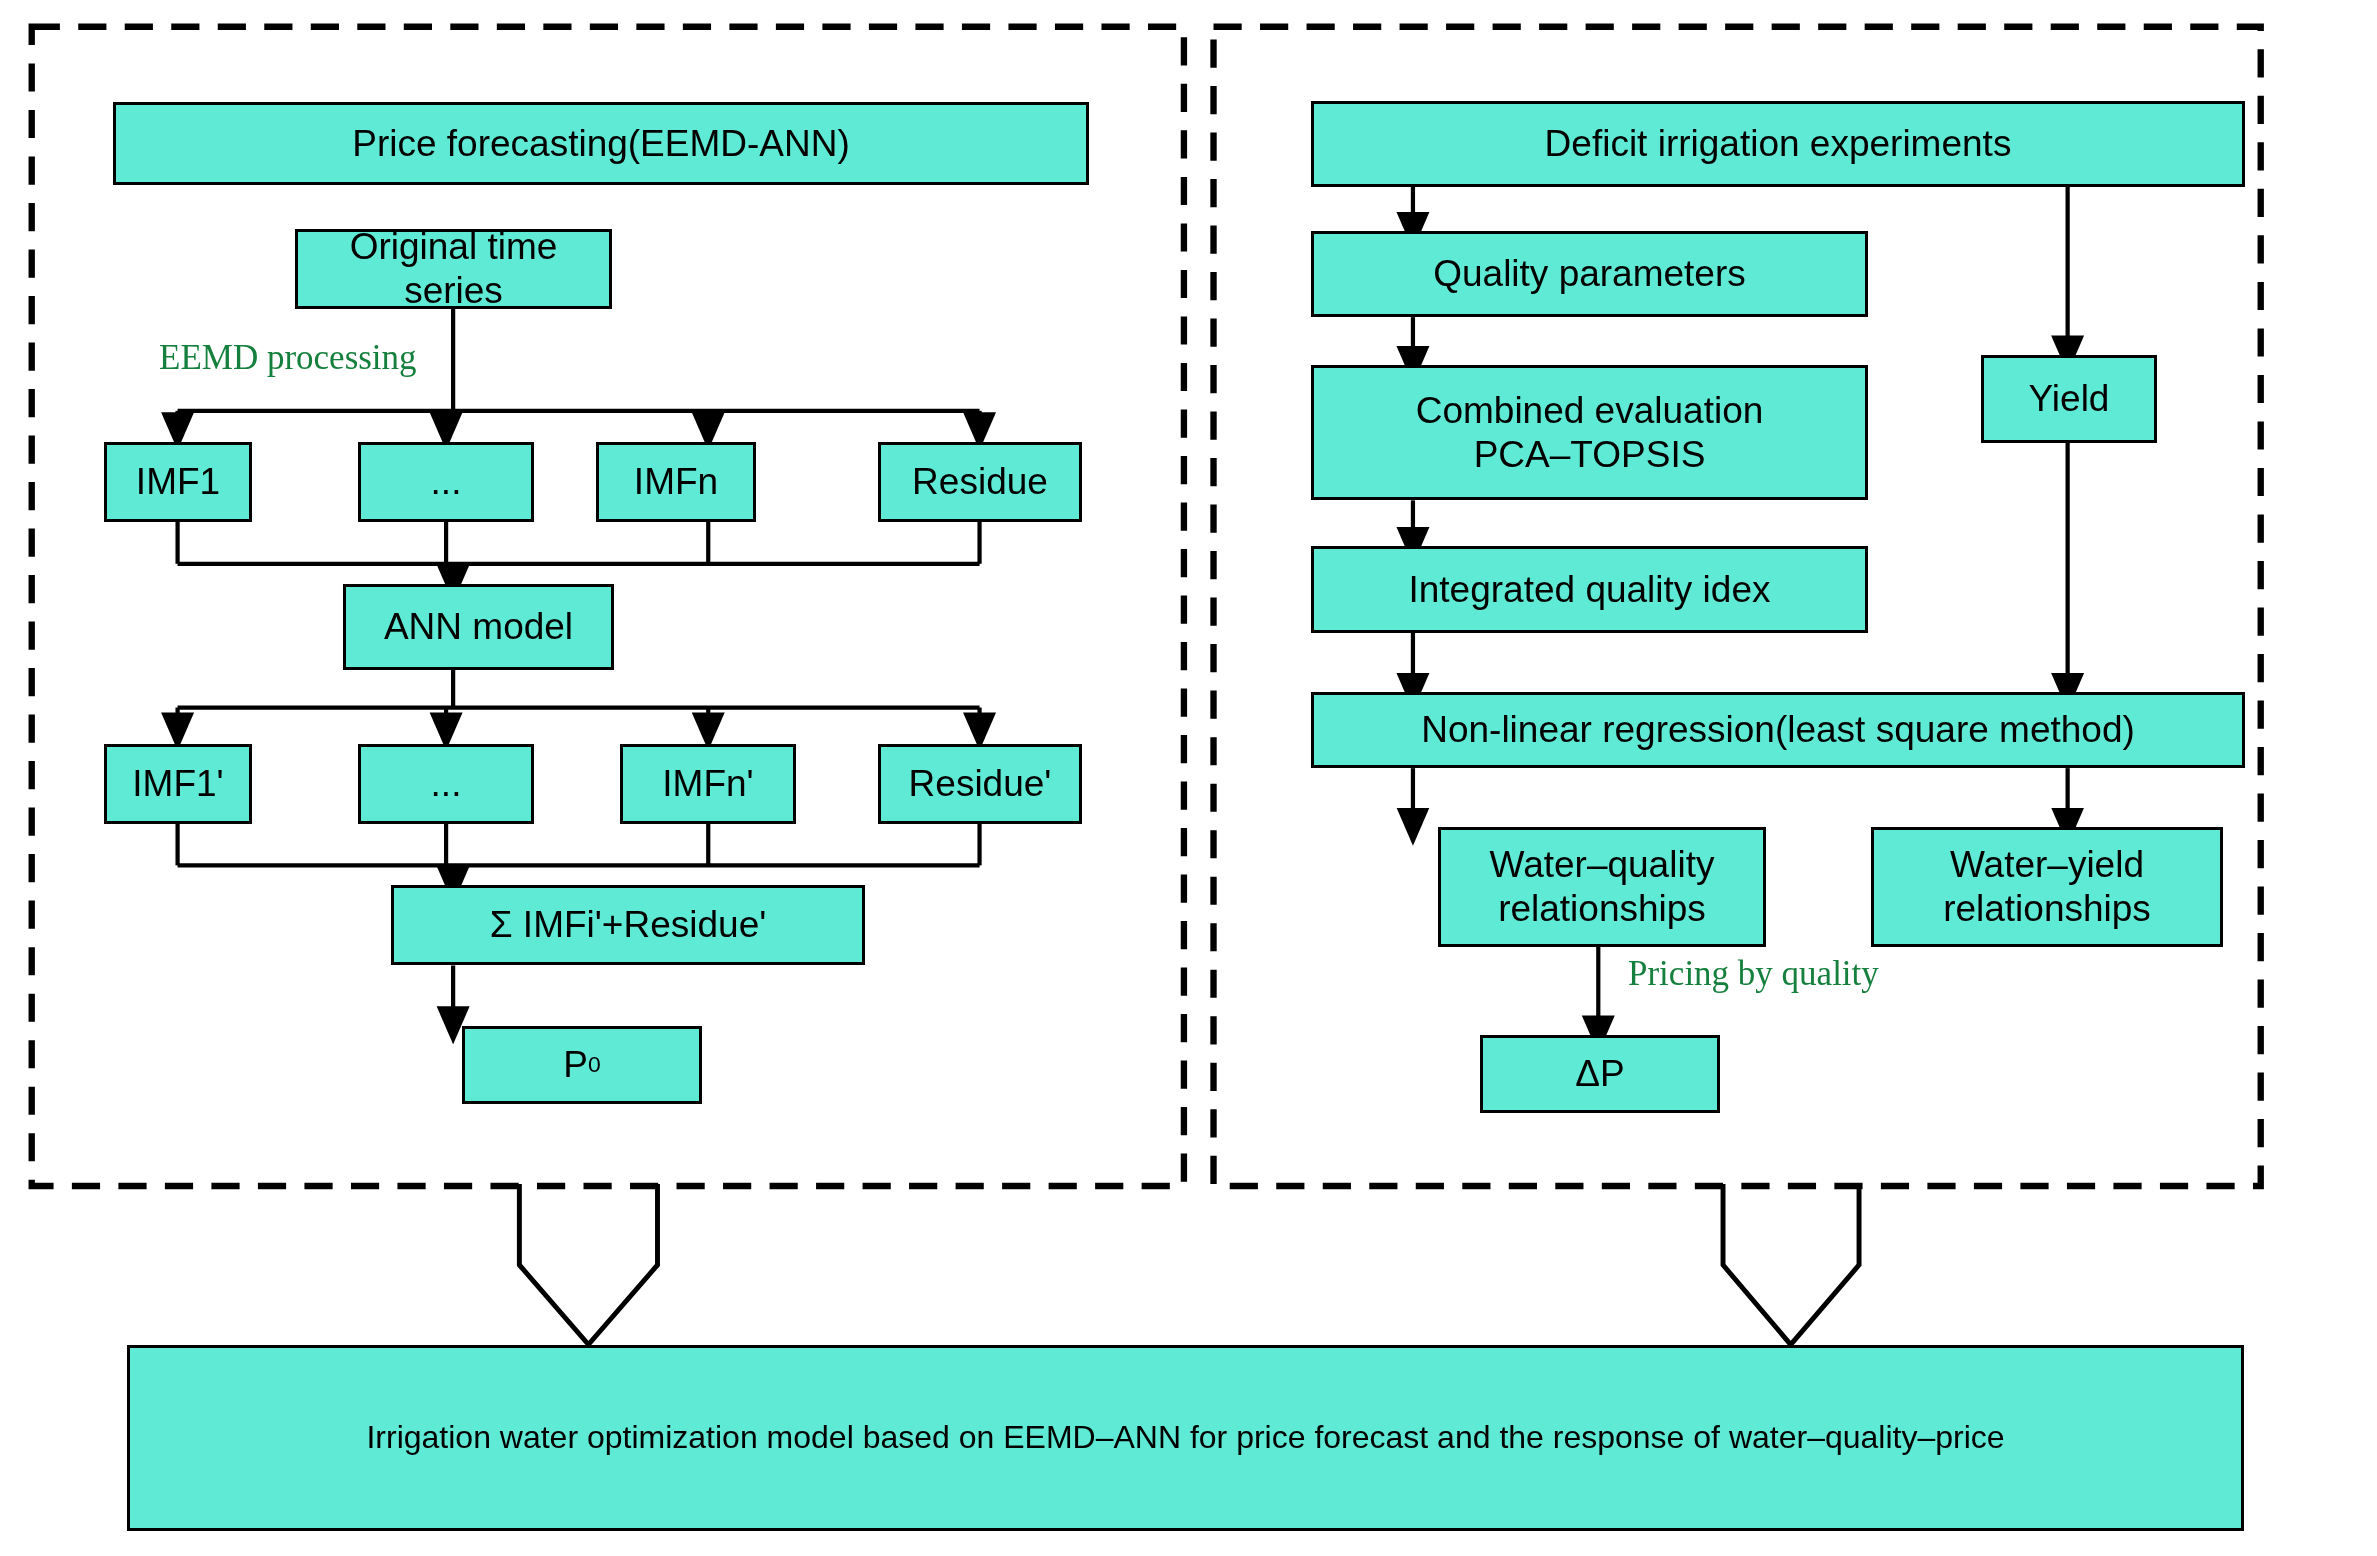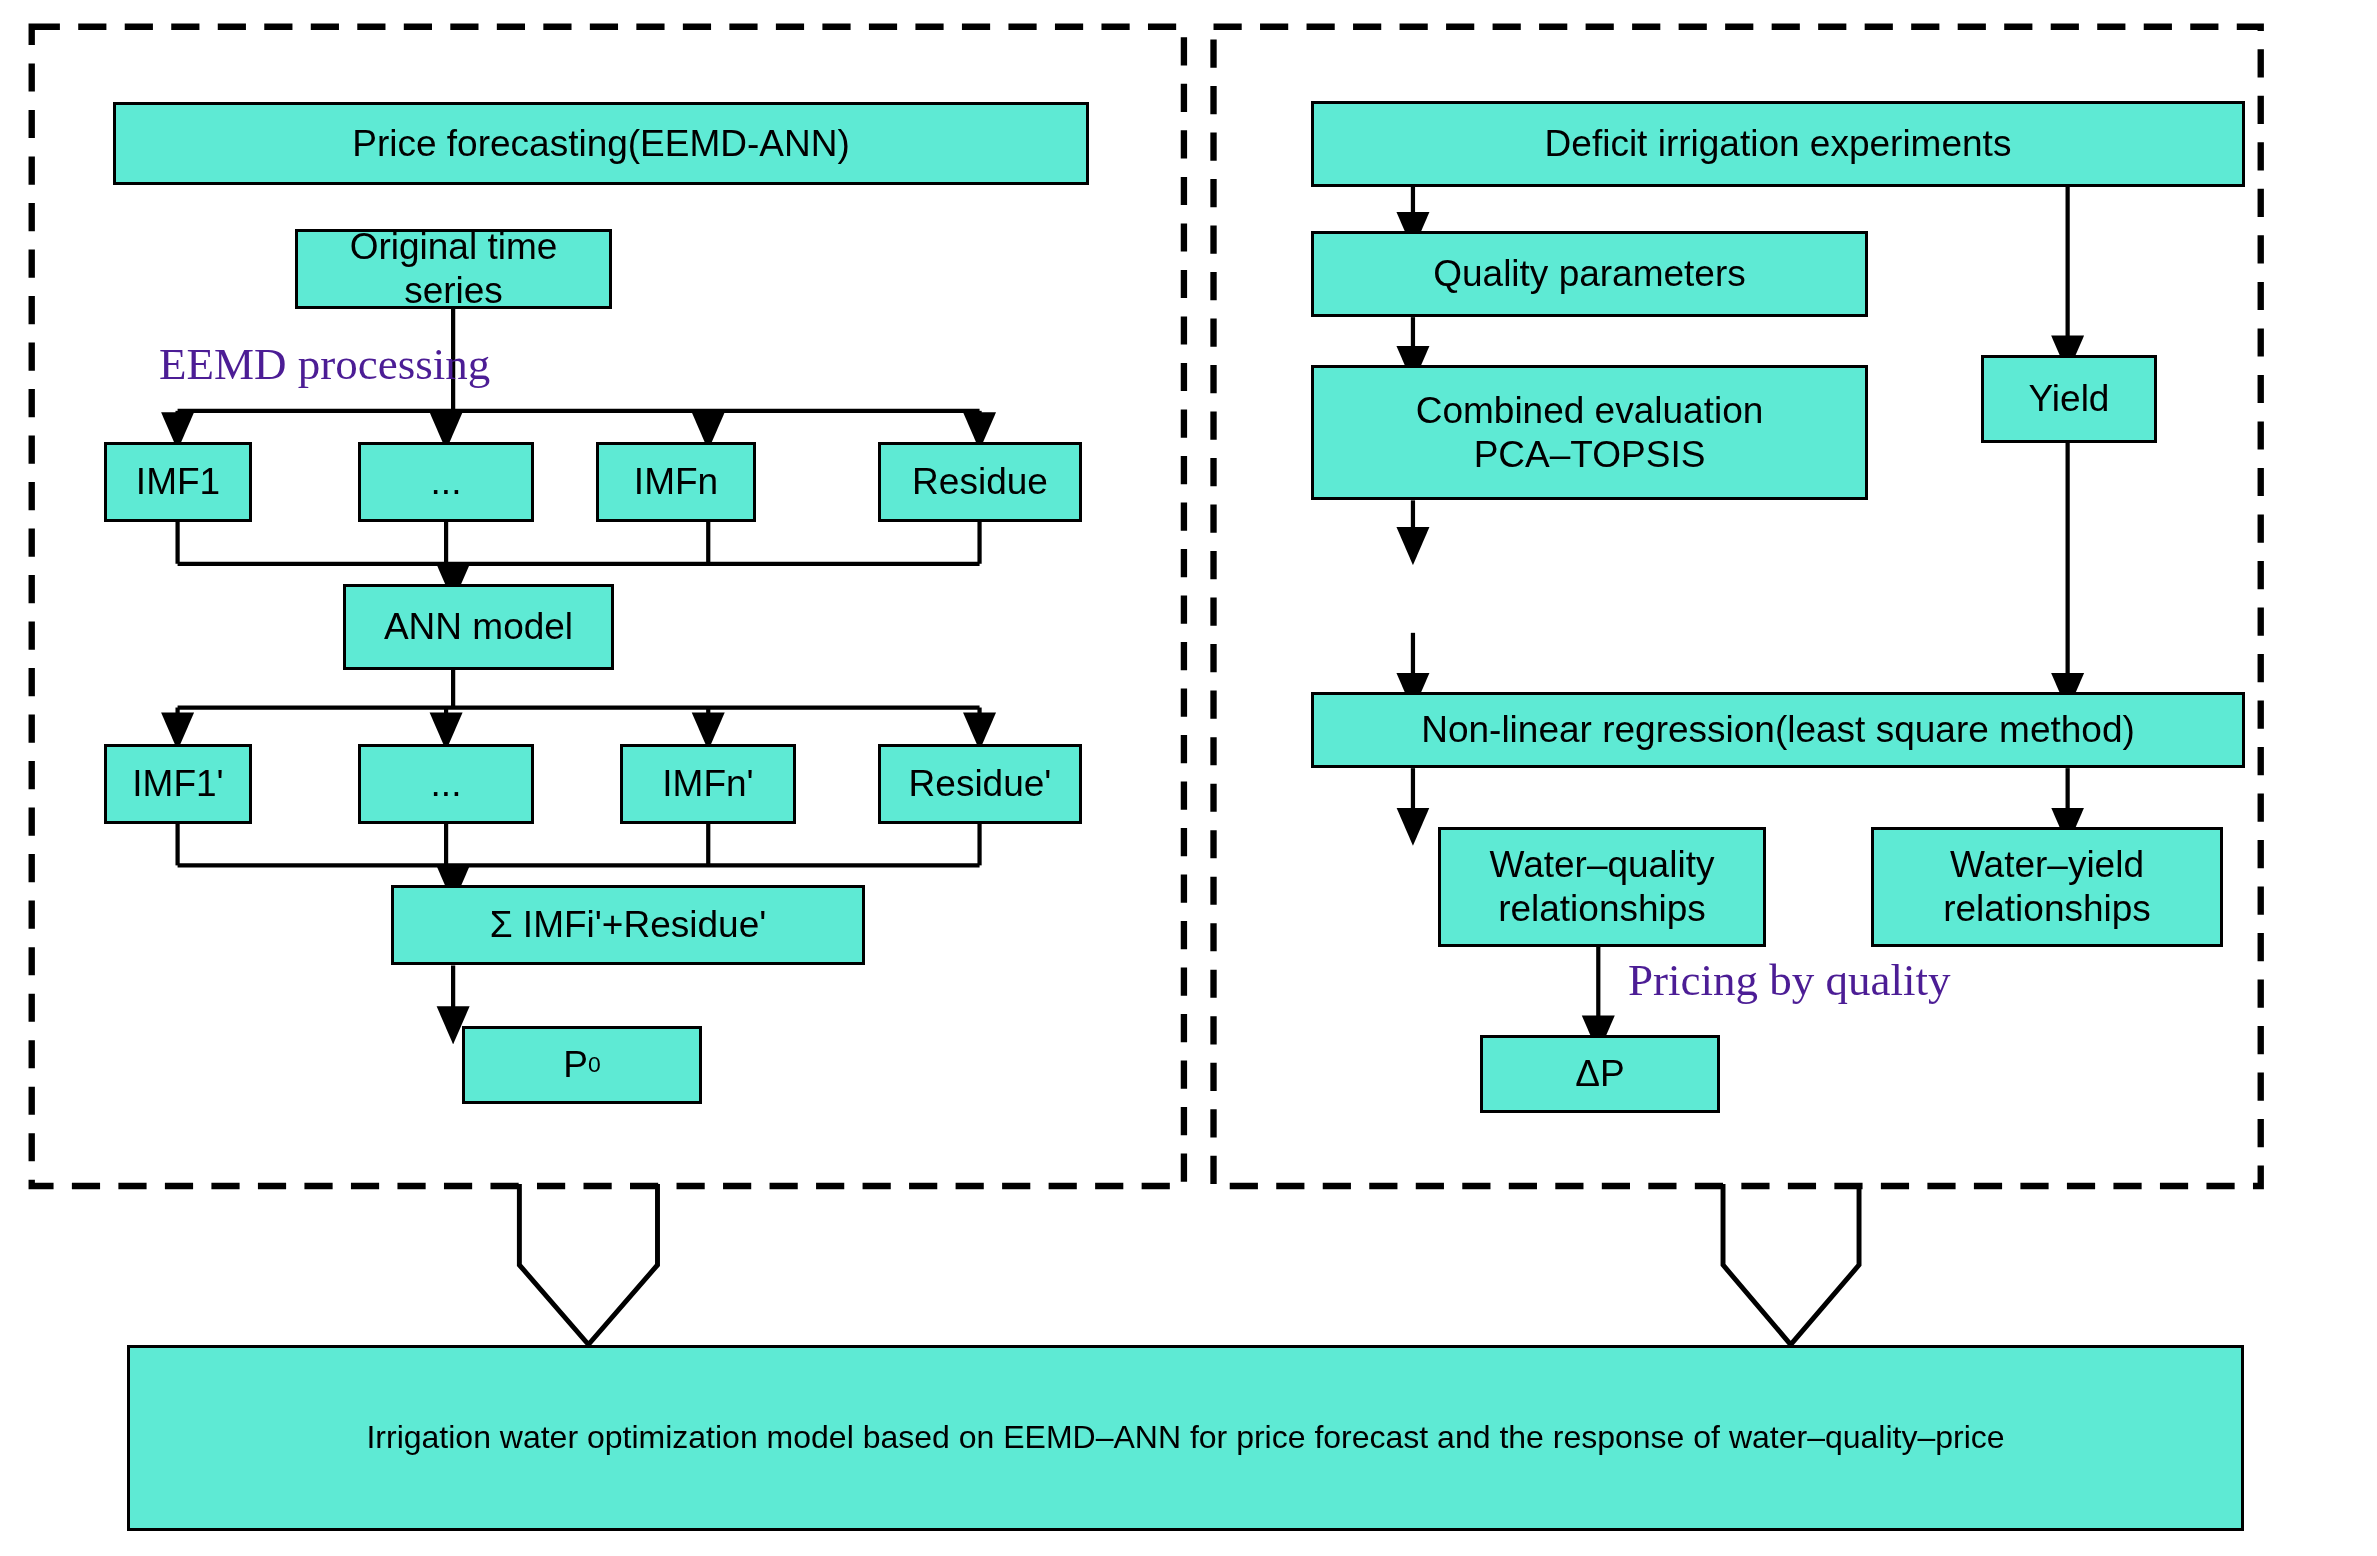--- a/index.html
+++ b/index.html
@@ -5,21 +5,21 @@
   html,body{margin:0;padding:0;background:#ffffff;}
   #root{position:relative;width:2377px;height:1556px;background:#ffffff;
         font-family:"Liberation Serif","DejaVu Serif",serif;}
   svg.layer{position:absolute;left:0;top:0;width:2377px;height:1556px;}
   .node{position:absolute;box-sizing:border-box;border:3.5px solid #000;background:#5eead4;
         display:flex;align-items:center;justify-content:center;text-align:center;
         font-family:Liberation Sans, sans-serif;color:#000;line-height:1.18;}
   .n-lg{font-size:37px;}
   .n-xl{font-size:32px;}
   .lbl{position:absolute;font-family:"Liberation Serif","DejaVu Serif",serif;
-       font-size:45px;color:#4c1d95;white-space:nowrap;}
+       font-size:35px;color:#15803d;white-space:nowrap;}
   .sub{font-size:0.62em;vertical-align:-0.28em;}
 </style>
 </head>
 <body>
 
 <div id="root">
 
   <svg class="layer" viewBox="0 0 3373 2208" preserveAspectRatio="none">
     <defs>
       <marker id="ah" markerWidth="9" markerHeight="9" refX="4.5" refY="4.5" orient="auto" markerUnits="strokeWidth">
@@ -113,20 +113,21 @@
 
   <div class="node n-lg" style="left:1311px;top:231px;width:557px;height:86px;">Quality parameters</div>
 
   <div class="node n-lg" style="left:1311px;top:365px;width:557px;height:135px;flex-direction:column;">
     <span>Combined evaluation</span>
     <span>PCA–TOPSIS</span>
   </div>
 
   <div class="node n-lg" style="left:1981px;top:355px;width:176px;height:88px;">Yield</div>
 
+  <div class="node n-lg" style="left:1311px;top:546px;width:557px;height:87px;">Integrated quality idex</div>
 
   <div class="node n-lg" style="left:1311px;top:692px;width:934px;height:76px;">Non-linear regression(least square method)</div>
 
   <div class="node n-lg" style="left:1438px;top:827px;width:328px;height:120px;flex-direction:column;">
     <span>Water–quality</span>
     <span>relationships</span>
   </div>
 
   <div class="node n-lg" style="left:1871px;top:827px;width:352px;height:120px;flex-direction:column;">
     <span>Water–yield</span>

